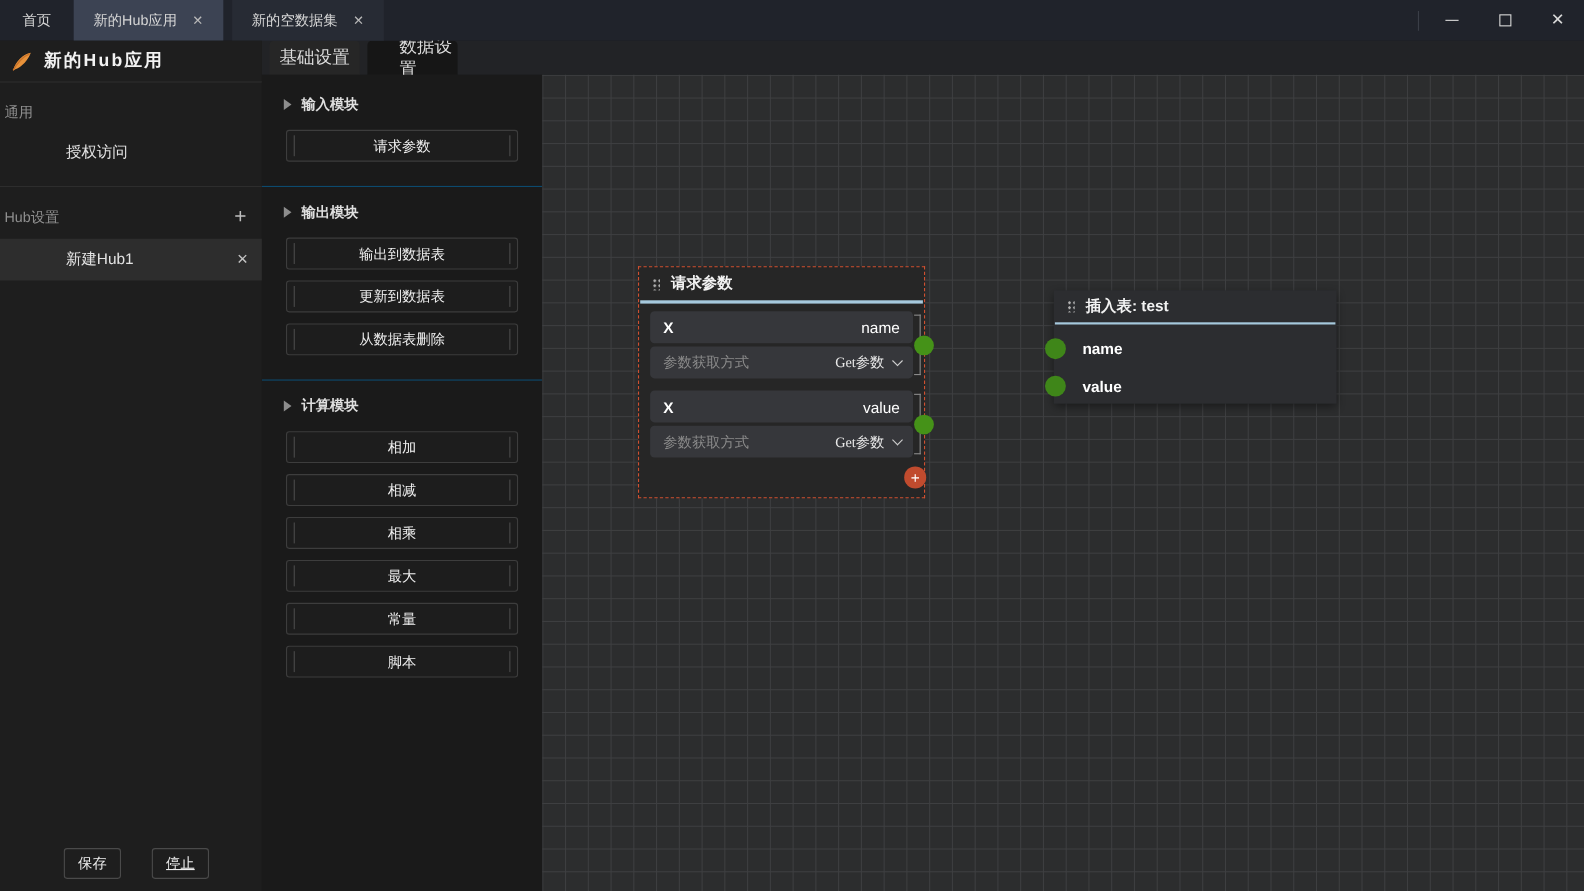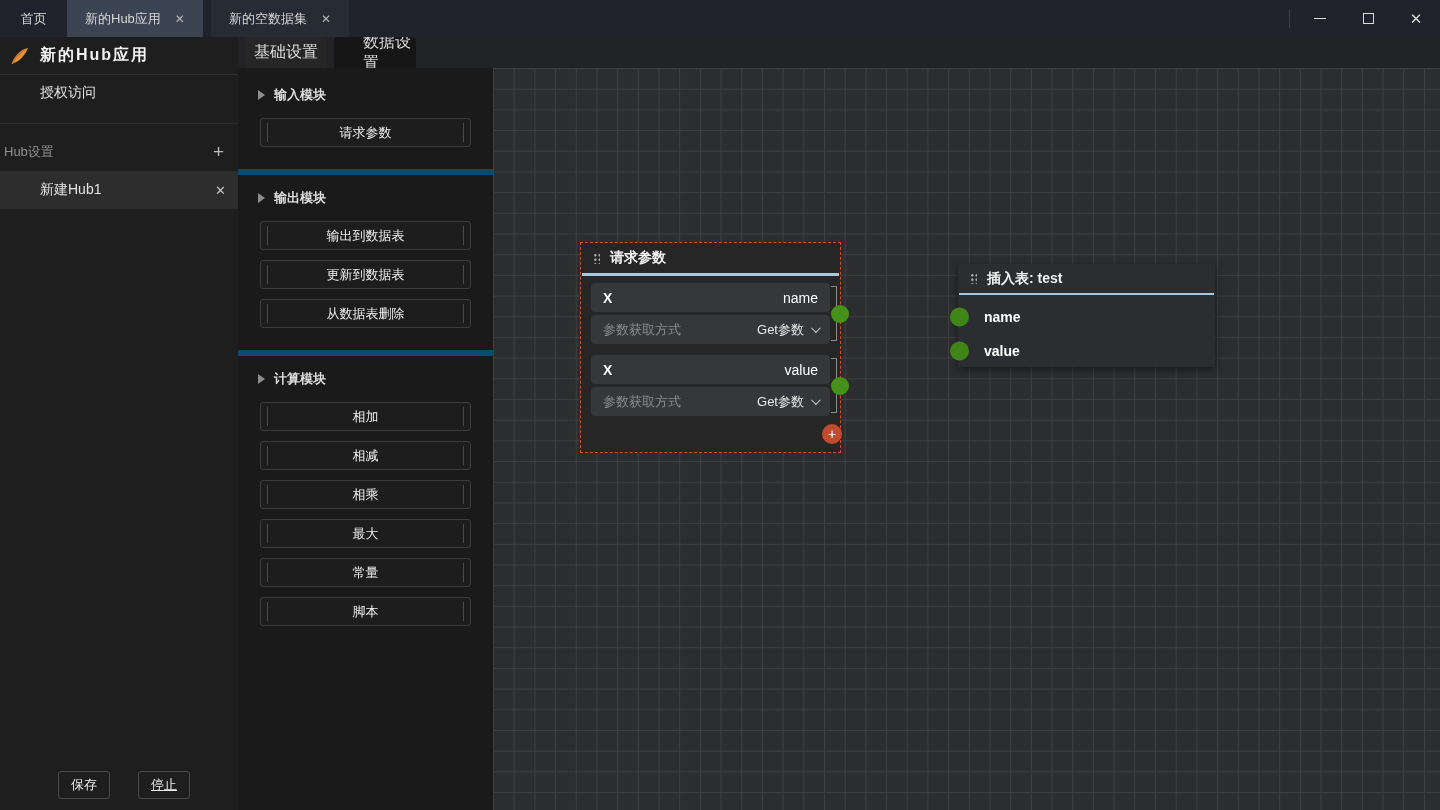--- a/index.html
+++ b/index.html
@@ -25,41 +25,41 @@
   .close-glyph { font-size:15px; line-height:1; color:#d9d9d9; }
 
   
   .app-body { display:flex; height:773px; }
 
   
   .sidebar { width:238px; background:#1e1e1e; position:relative; flex:none; }
   .sb-header { height:38px; display:flex; align-items:center; gap:10px; padding:0 10px; border-bottom:1px solid #2e2e2e; }
   .sb-title { font-size:16px; font-weight:bold; letter-spacing:2px; color:#f2f2f2; }
   .sb-section-label { color:#8f8f8f; font-size:13px; padding:18px 10px 10px 4px; display:flex; align-items:center; justify-content:space-between; }
-  .sb-item { height:36px; display:flex; align-items:center; padding:0 14px 0 40px; color:#e3e3e3; font-size:14px; cursor:pointer; }
+  .sb-item { height:36px; display:flex; align-items:center; padding:0 14px 0 60px; color:#e3e3e3; font-size:14px; cursor:pointer; }
   .sb-divider { border-top:1px solid #2d2d2d; margin-top:12px; }
   .sb-item.selected { background:#2d2d2d; height:38px; justify-content:space-between; padding-right:12px; }
   .sb-x { color:#c4c4c4; font-size:13px; }
   .sb-plus { color:#bdbdbd; font-size:19px; font-weight:300; line-height:1; padding-right:4px; cursor:pointer; }
   .sb-footer { position:absolute; bottom:11px; left:0; width:100%; }
   .sb-btn { position:absolute; bottom:0; width:52px; height:28px; background:transparent; border:1px solid #4a4a4a; border-radius:3px; color:#ededed; font-size:13px; font-family:inherit; cursor:pointer; }
   .sb-btn.save { left:58px; }
   .sb-btn.stop { left:138px;text-decoration:underline; }
 
   
   .workspace { flex:1; display:flex; flex-direction:column; }
   .ws-top { height:31px; background:#222326; display:flex; align-items:stretch; flex:none; }
   .mp-tab { width:82px; display:flex; align-items:center; justify-content:center; font-size:16px; color:#dcdcdc; background:#262626; border-radius:4px 4px 0 0; margin-left:7px; cursor:pointer; }
   .mp-tab.active { background:#161616;padding-left:29px; }
   .ws-main { flex:1; display:flex; min-height:0; }
 
   
   .module-panel { width:255px; background:#1a1a1a; flex:none; overflow:hidden; padding-top:4px; }
   .mp-group { padding:10px 0 4px; }
-  .mp-group + .mp-group { border-top:6px solid #0c4a6e; margin-top:8px; }
+  .mp-group + .mp-group { border-top:1px solid #0c4a6e; margin-top:8px; }
   .mp-group-header { display:flex; align-items:center; gap:9px; margin:4px 0 14px 20px; color:#dedede; font-size:13px;font-weight:bold; }
   .tri { width:0; height:0; border-left:7px solid #8d8d8d; border-top:5px solid transparent; border-bottom:5px solid transparent; }
   .mp-btn { display:block; width:211px; height:29px; margin:0 auto 10px; background:#1d1d1d; border:1px solid #3d3d3d; border-radius:3px; color:#efefef; font-size:13px; font-family:inherit; position:relative; cursor:grab; }
   .mp-btn::before, .mp-btn::after { content:""; position:absolute; top:4px; bottom:4px; width:1px; background:#4b4b4b; }
   .mp-btn::before { left:6px; } .mp-btn::after { right:6px; }
 
   
   .canvas { flex:1; position:relative; background-color:#2c2d2e;
     background-image:
       linear-gradient(to right, #3e3f41 1px, transparent 1px),
@@ -76,21 +76,21 @@
 
   
   .node.request { left:87px; top:174px; width:261px; height:211px; background:#262626; border:1px dashed #cf5030; }
   .node.request .node-header { height:30px; }
   .req-body { padding:7px 10px 0; }
   .param-group { position:relative; margin-bottom:11px; }
   .param-row { height:29px; background:#36373b; border-radius:4px; display:flex; align-items:center; justify-content:space-between; padding:0 12px; margin-bottom:3px; }
   .param-key { font-weight:bold; color:#fff; font-size:14px; }
   .param-name { color:#fff; font-size:14px; }
   .method-label { color:#8b8b8b; font-size:13px; }
-  .method-value { color:#e9e9e9; font-size:13px; display:flex; align-items:center; gap:7px; }
+  .method-value { color:#e9e9e9; font-size:13px; display:flex; align-items:center; gap:7px;font-family:Liberation Serif, serif; }
   .chevron { width:7px; height:7px; border-right:1.6px solid #cfcfcf; border-bottom:1.6px solid #cfcfcf; transform:rotate(45deg) translateY(-2px); display:inline-block; }
   .bracket { position:absolute; right:-7px; top:3px; bottom:3px; width:6px;
     border-top:1px solid #8a8a8a; border-right:1px solid #8a8a8a; border-bottom:1px solid #8a8a8a; }
   .port-out { position:absolute; right:-19px; top:50%; transform:translateY(-50%); width:18px; height:18px; border-radius:50%; background:#459218; cursor:crosshair; }
   .add-param { position:absolute; right:-2px; bottom:8px; width:20px; height:20px; border-radius:50%; background:#c04b2e; border:none; color:#fff; font-size:14px; line-height:18px; text-align:center; font-family:inherit; cursor:pointer; padding:0; }
 
   
   .node.insert { left:465px; top:196px; width:257px; height:103px; background:#2c2d30; box-shadow:0 3px 8px rgba(0,0,0,.45); }
   .node.insert .node-header { height:29px; }
   .insert-body { padding:5px 0 0; }
@@ -130,20 +130,23 @@
 
   <div class="sidebar">
     <div class="sb-header">
       <svg width="20" height="20" viewBox="0 0 20 20">
         <path d="M2,18 C4,10 11,3 18,2 C16,8 10,15 4,17 Z" fill="#e8923a"></path>
         <path d="M2,18 C5,12 11,5 17,3" stroke="#c9732a" stroke-width="1.2" fill="none"></path>
       </svg>
       <span class="sb-title">新的Hub应用</span>
     </div>
 
+    <div class="sb-section-label">
+      <span>通用</span>
+    </div>
     <div class="sb-item">
       <span>授权访问</span>
     </div>
 
     <div class="sb-divider"></div>
 
     <div class="sb-section-label">
       <span>Hub设置</span>
       <span class="sb-plus">+</span>
     </div>

